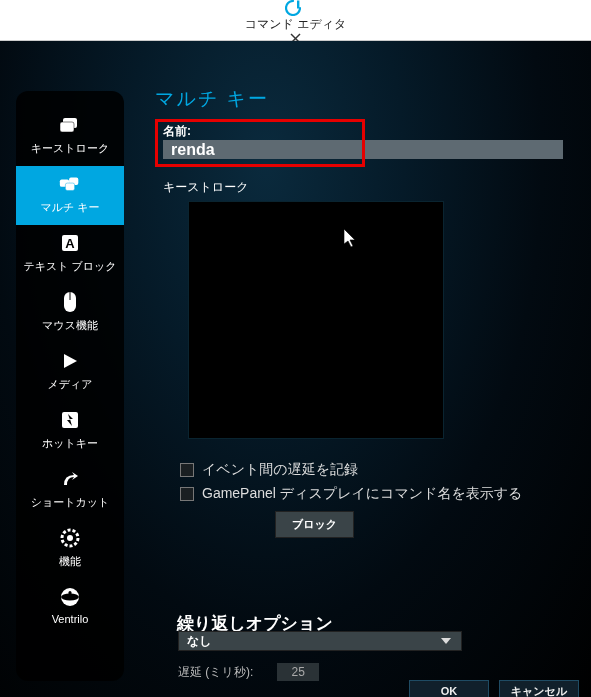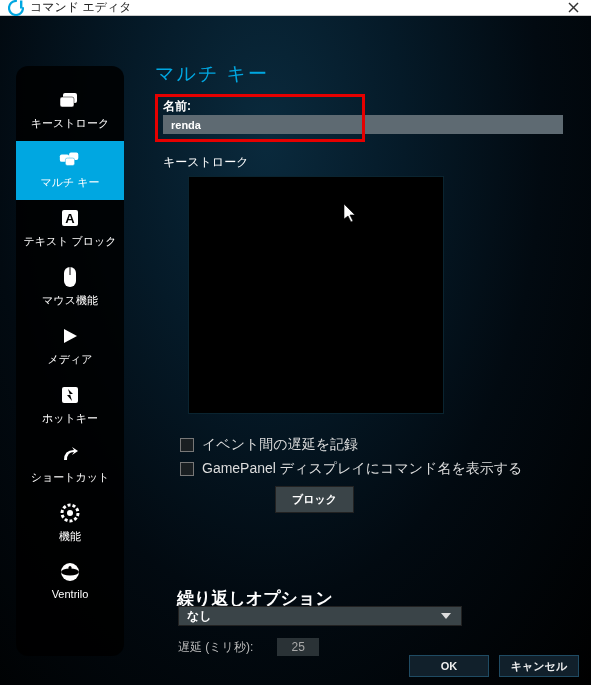--- a/index.html
+++ b/index.html
@@ -4,26 +4,27 @@
 <style>
   * { box-sizing: border-box; margin: 0; padding: 0; }
   body {
     width: 591px; height: 697px;
     font-family: "Meiryo", Arial, sans-serif;
     background: #fff;
     overflow: hidden;
     font-size: 12px;
   }
   .titlebar {
-    height: 16px;
+    height: 41px;
     background: #fff;
     border-bottom: 1px solid #ccc;
     display: flex; align-items: center;
     padding: 0 8px;
     color: #222;
+    flex-direction: column;
   }
   .logo {
     width: 16px; height: 16px;
     margin-right: 6px;
     display: inline-flex; align-items: center; justify-content: center;
   }
   .titlebar .spacer { flex: 1; }
   .close {
     width: 20px; height: 20px;
     display: flex; align-items: center; justify-content: center;
@@ -77,21 +78,21 @@
     left: 155px; top: 78px;
   }
   .name-row { position: absolute; left: 163px; top: 82px; right: 20px; }
   .field-label { color: #fff; font-size: 12px; font-weight: bold; margin-bottom: 0; }
   .name-input {
     width: 400px; height: 19px;
     background: #5e6a72;
     border: none;
     color: #fff;
     padding: 0 8px;
-    font-size: 11px;
+    font-size: 16px;
     font-weight: bold;
   }
   .ks-label { position: absolute; left: 163px; top: 138px; font-size: 12px; color: #fff; }
   .ks-box {
     position: absolute;
     left: 188px; top: 160px;
     width: 256px; height: 238px;
     background: #000;
     border: 1px solid #0a2430;
   }

